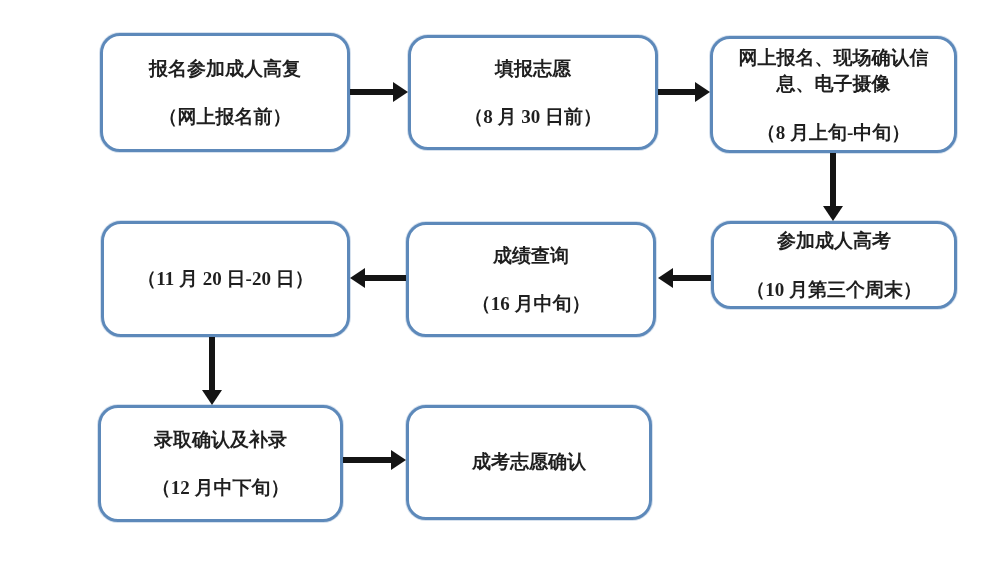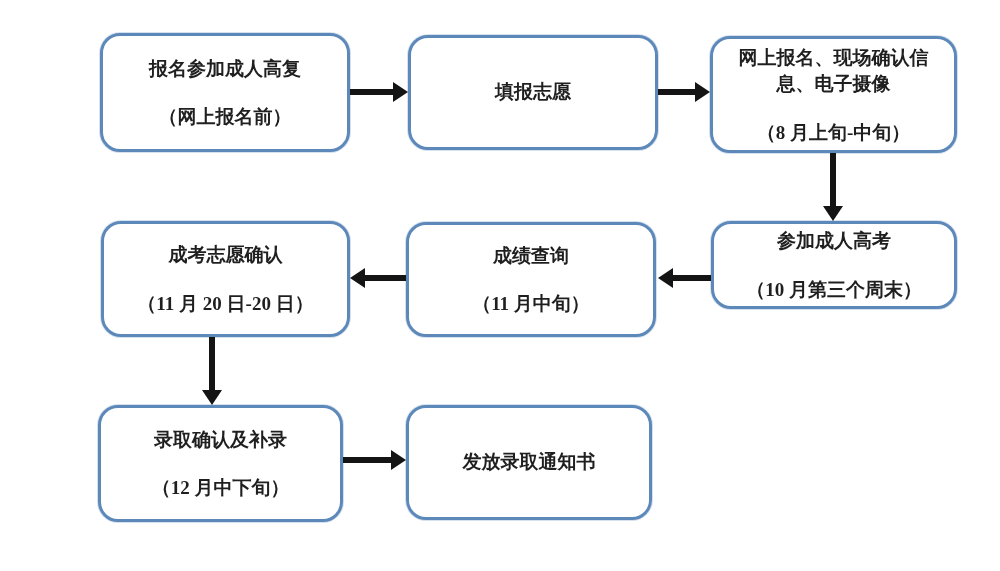--- a/index.html
+++ b/index.html
@@ -51,49 +51,49 @@
 
 <div class="canvas">
 
   <div class="node" style="left:100px;top:33px;width:250px;height:119px">
     <div class="title">报名参加成人高复</div>
     <div class="date">（网上报名前）</div>
   </div>
 
   <div class="node" style="left:408px;top:35px;width:250px;height:115px">
     <div class="title">填报志愿</div>
+    <div class="date">（8 月 30 日前）</div>
   </div>
 
   <div class="node tight" style="left:710px;top:36px;width:247px;height:117px">
     <div class="title">网上报名、现场确认信息、电子摄像</div>
     <div class="date">（8 月上旬-中旬）</div>
   </div>
 
   <div class="node" style="left:711px;top:221px;width:246px;height:88px">
     <div class="title">参加成人高考</div>
     <div class="date">（10 月第三个周末）</div>
   </div>
 
   <div class="node" style="left:406px;top:222px;width:250px;height:115px">
     <div class="title">成绩查询</div>
-    <div class="date">（11 月中旬）</div>
+    <div class="date">（16 月中旬）</div>
   </div>
 
   <div class="node" style="left:101px;top:221px;width:249px;height:116px">
-    <div class="title">成考志愿确认</div>
     <div class="date">（11 月 20 日-20 日）</div>
   </div>
 
   <div class="node" style="left:98px;top:405px;width:245px;height:117px">
     <div class="title">录取确认及补录</div>
     <div class="date">（12 月中下旬）</div>
   </div>
 
   <div class="node" style="left:406px;top:405px;width:246px;height:115px">
-    <div class="title">发放录取通知书</div>
+    <div class="title">成考志愿确认</div>
   </div>
 
   <div class="arrow right" style="left:350px;top:82px;width:58px;height:20px">
       <i class="shaft"></i>
       <i class="head"></i>
     </div>
 
   <div class="arrow right" style="left:658px;top:82px;width:52px;height:20px">
       <i class="shaft"></i>
       <i class="head"></i>

